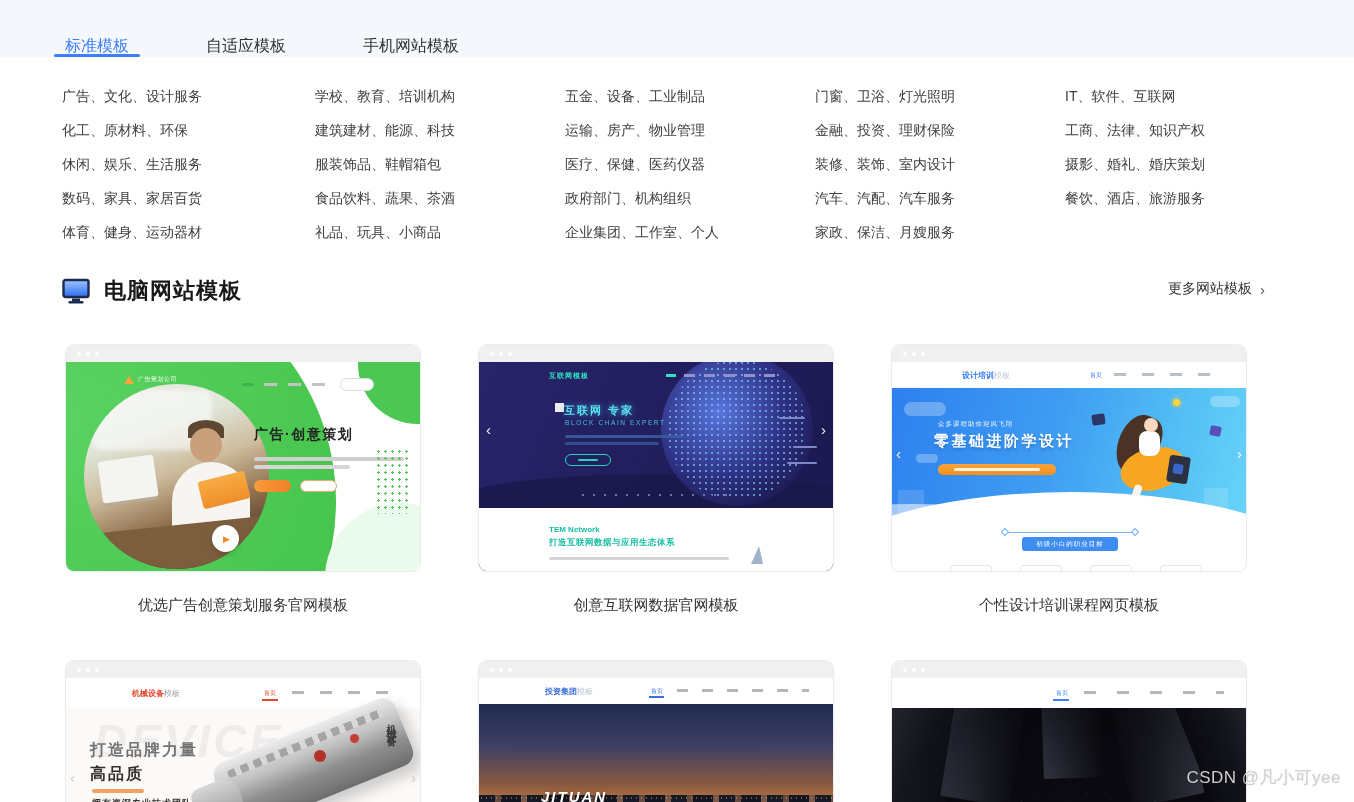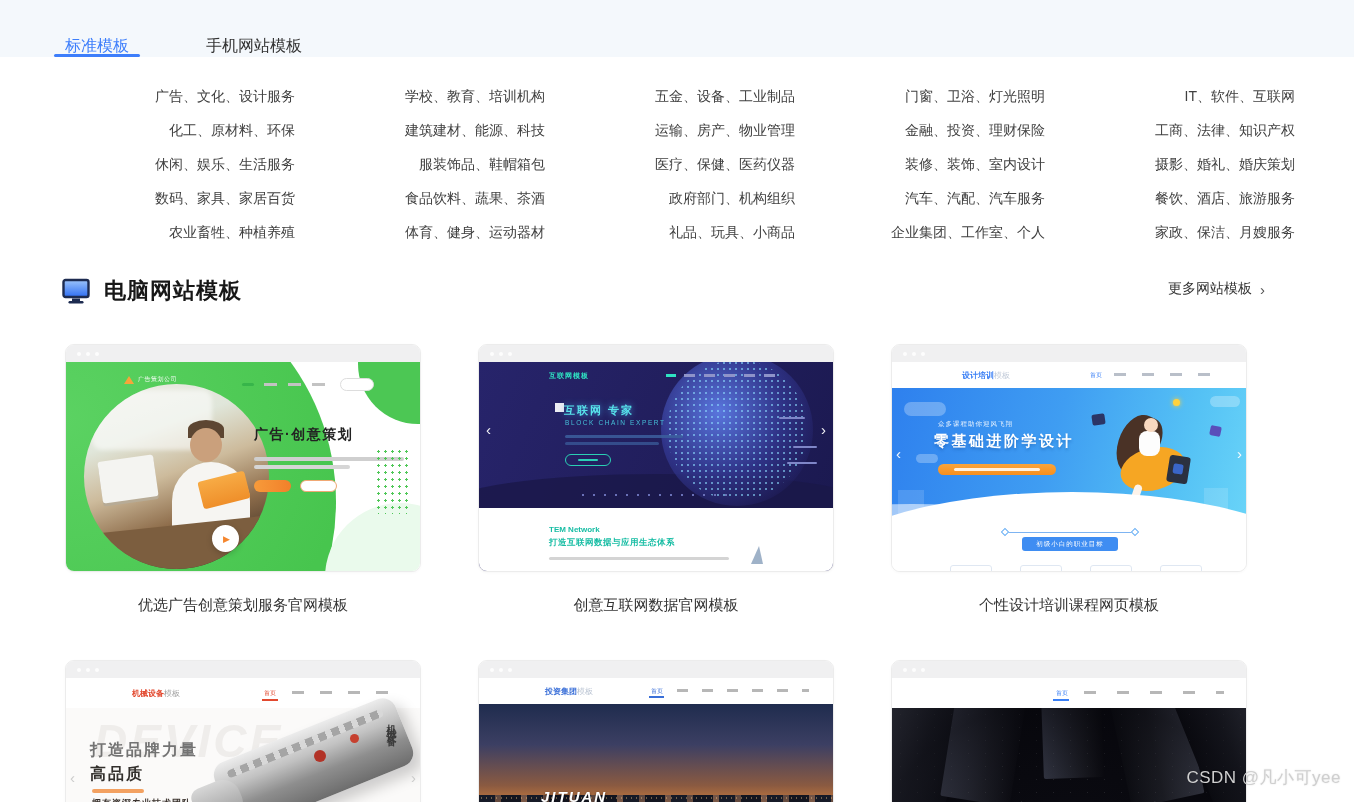--- a/index.html
+++ b/index.html
@@ -9,22 +9,22 @@
 
   
   .tabbar { height:57px; background:#f4f8fc; display:flex; align-items:flex-end; padding-left:62px; }
   .tab { position:relative; display:flex; align-items:center; font-size:16px; color:#333;
          margin-right:71px; cursor:pointer; padding:0 3px; }
   .tab.active { color:#3d7efb; }
   .tab.active::after { content:""; position:absolute; left:-8px; right:-8px; bottom:0;
          height:3px; background:#3d7efb; border-radius:2px; }
 
   
-  .cats { margin:22px 0 0 42px; display:grid; grid-template-columns:253px 250px 250px 250px 250px;
-          grid-auto-rows:34px;text-align:right; }
+  .cats { margin:22px 0 0 62px; display:grid; grid-template-columns:253px 250px 250px 250px 250px;
+          grid-auto-rows:34px; }
   .cat { font-size:14px; color:#404040; line-height:34px; text-decoration:none; cursor:pointer;
          white-space:nowrap; }
 
   
   .section-head { position:relative; margin:26px 62px 0 62px; height:32px; display:flex; align-items:center; }
   .mon-icon { width:28px; height:26px; flex:0 0 auto; }
   .section-title { font-size:22px; font-weight:800; color:#171717; margin-left:14px; letter-spacing:1px; }
   .more { position:absolute; right:27px; top:5px; font-size:14px; color:#333; text-decoration:none;
           cursor:pointer; display:flex; align-items:center; gap:8px; }
   .more .chev { font-size:15px; color:#555; }
@@ -239,20 +239,21 @@
   .csdn { position:absolute; right:13px; top:766px; font-size:17px; color:#cfcfcf; z-index:60;
           text-shadow:0 0 2px rgba(0,0,0,.12); letter-spacing:.5px; }
 </style>
 </head>
 <body>
 
 <div class="page">
 
   <div class="tabbar">
     <div class="tab active">标准模板</div>
+    <div class="tab">自适应模板</div>
     <div class="tab">手机网站模板</div>
   </div>
 
   <div class="cats">
     <a class="cat">广告、文化、设计服务</a>
     <a class="cat">学校、教育、培训机构</a>
     <a class="cat">五金、设备、工业制品</a>
     <a class="cat">门窗、卫浴、灯光照明</a>
     <a class="cat">IT、软件、互联网</a>
     <a class="cat">化工、原材料、环保</a>
@@ -263,21 +264,20 @@
     <a class="cat">休闲、娱乐、生活服务</a>
     <a class="cat">服装饰品、鞋帽箱包</a>
     <a class="cat">医疗、保健、医药仪器</a>
     <a class="cat">装修、装饰、室内设计</a>
     <a class="cat">摄影、婚礼、婚庆策划</a>
     <a class="cat">数码、家具、家居百货</a>
     <a class="cat">食品饮料、蔬果、茶酒</a>
     <a class="cat">政府部门、机构组织</a>
     <a class="cat">汽车、汽配、汽车服务</a>
     <a class="cat">餐饮、酒店、旅游服务</a>
-    <a class="cat">农业畜牲、种植养殖</a>
     <a class="cat">体育、健身、运动器材</a>
     <a class="cat">礼品、玩具、小商品</a>
     <a class="cat">企业集团、工作室、个人</a>
     <a class="cat">家政、保洁、月嫂服务</a>
   </div>
 
   <div class="section-head">
     <svg class="mon-icon" viewBox="0 0 28 26">
       <defs>
         <linearGradient id="scr" x1="0" y1="0" x2="0" y2="1">

